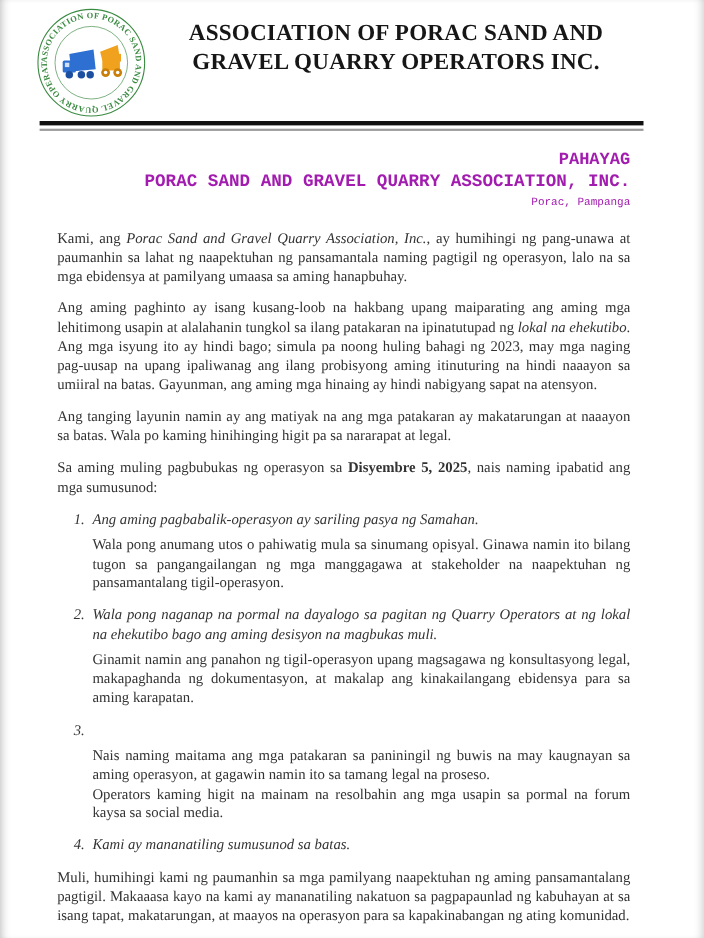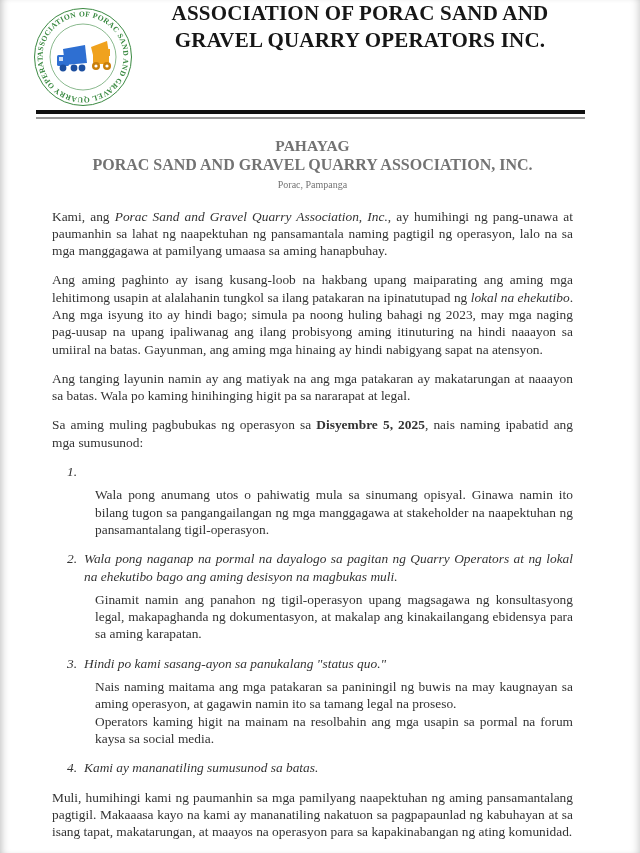--- a/index.html
+++ b/index.html
@@ -10,44 +10,44 @@
     background:#ffffff;
     font-family:"Liberation Serif","DejaVu Serif",serif;
     color:#2e2e2e;
     overflow:hidden;
     box-shadow:inset 7px 0 9px -6px rgba(0,0,0,0.28), inset -7px 0 9px -6px rgba(0,0,0,0.22);
   }
   
   .letterhead{position:relative;height:110px;}
   .logo{position:absolute;left:33px;top:7px;width:100px;height:100px;}
   .lh-titles{
-    position:absolute;left:135px;top:0;width:450px;
+    position:absolute;left:135px;top:16px;width:450px;
     text-align:center;color:#161616;
   }
   .lh-org{font-weight:bold;font-size:21px;line-height:27px;letter-spacing:.2px;}
   .lh-address{font-weight:bold;font-size:15.5px;line-height:20px;margin-top:3px;}
   .rule{margin:0 55px 0 36px;}
   .rule-thick{height:4px;background:#101010;}
   .rule-thin{height:1.5px;background:#9a9a9a;margin-top:3px;}
   
-  .stmt-head{margin:17px 67px 0 52px;text-align:center;color:#737373;}
+  .stmt-head{margin:17px 67px 0 52px;text-align:right;color:#a21caf;font-family:Liberation Mono, monospace;}
   .stmt-title{font-weight:bold;font-size:15.5px;line-height:19px;}
   .stmt-org{font-weight:bold;font-size:16px;line-height:20px;}
   .stmt-loc{font-size:10px;line-height:19px;}
   
   .content{margin:14px 67px 0 52px;font-size:13.4px;line-height:17.3px;text-align:justify;color:#333;}
   .content p.para{margin:0 0 12px 0;}
   .content i{font-style:italic;}
   .content b{font-weight:bold;}
   .list{margin:2px 0 0 15px;}
   .item{margin:0 0 12px 0;}
   .item-head{display:flex;font-style:italic;}
   .item-num{flex:none;width:17px;font-style:normal;}
   .item-num-i{font-style:italic;}
-  .item-body p{margin:6px 0 0 28px;text-align:justify;}
+  .item-body p{margin:6px 0 0 17px;text-align:justify;}
   .item-body p.tight{margin-top:0;}
   .closing{margin-top:13px;}
 </style>
 </head>
 <body>
 
 <div class="page">
 
   <div class="letterhead">
     <svg class="logo" viewBox="0 0 100 100" aria-hidden="true">
@@ -90,53 +90,53 @@
   </div>
 
   <div class="stmt-head">
     <div class="stmt-title">PAHAYAG</div>
     <div class="stmt-org">PORAC SAND AND GRAVEL QUARRY ASSOCIATION, INC.</div>
     <div class="stmt-loc">Porac, Pampanga</div>
   </div>
 
   <div class="content">
 
-    <p class="para"><span>Kami, ang </span><i>Porac Sand and Gravel Quarry Association, Inc.</i><span>, ay humihingi ng pang-unawa at paumanhin sa lahat ng naapektuhan ng pansamantala naming pagtigil ng operasyon, lalo na sa mga manggagawa at pamilyang umaasa sa aming hanapbuhay.</span></p>
+    <p class="para"><span>Kami, ang </span><i>Porac Sand and Gravel Quarry Association, Inc.</i><span>, ay humihingi ng pang-unawa at paumanhin sa lahat ng naapektuhan ng pansamantala naming pagtigil ng operasyon, lalo na sa mga ebidensya at pamilyang umaasa sa aming hanapbuhay.</span></p>
 
     <p class="para"><span>Ang aming paghinto ay isang kusang-loob na hakbang upang maiparating ang aming mga lehitimong usapin at alalahanin tungkol sa ilang patakaran na ipinatutupad ng </span><i>lokal na ehekutibo</i><span>. Ang mga isyung ito ay hindi bago; simula pa noong huling bahagi ng 2023, may mga naging pag-uusap na upang ipaliwanag ang ilang probisyong aming itinuturing na hindi naaayon sa umiiral na batas. Gayunman, ang aming mga hinaing ay hindi nabigyang sapat na atensyon.</span></p>
 
     <p class="para">Ang tanging layunin namin ay ang matiyak na ang mga patakaran ay makatarungan at naaayon sa batas. Wala po kaming hinihinging higit pa sa nararapat at legal.</p>
 
     <p class="para"><span>Sa aming muling pagbubukas ng operasyon sa </span><b>Disyembre 5, 2025</b><span>, nais naming ipabatid ang mga sumusunod:</span></p>
 
     <div class="list">
 
       <div class="item">
         <div class="item-head">
           <span class="item-num item-num-i">1.</span>
+          <span>Ang aming pagbabalik-operasyon ay sariling pasya ng Samahan.</span>
         </div>
         <div class="item-body">
           <p>Wala pong anumang utos o pahiwatig mula sa sinumang opisyal. Ginawa namin ito bilang tugon sa pangangailangan ng mga manggagawa at stakeholder na naapektuhan ng pansamantalang tigil-operasyon.</p>
         </div>
       </div>
 
       <div class="item">
         <div class="item-head">
           <span class="item-num item-num-i">2.</span>
           <span>Wala pong naganap na pormal na dayalogo sa pagitan ng Quarry Operators at ng lokal na ehekutibo bago ang aming desisyon na magbukas muli.</span>
         </div>
         <div class="item-body">
           <p>Ginamit namin ang panahon ng tigil-operasyon upang magsagawa ng konsultasyong legal, makapaghanda ng dokumentasyon, at makalap ang kinakailangang ebidensya para sa aming karapatan.</p>
         </div>
       </div>
 
       <div class="item">
         <div class="item-head">
           <span class="item-num item-num-i">3.</span>
-          <span>Hindi po kami sasang-ayon sa panukalang "status quo."</span>
         </div>
         <div class="item-body">
           <p>Nais naming maitama ang mga patakaran sa paniningil ng buwis na may kaugnayan sa aming operasyon, at gagawin namin ito sa tamang legal na proseso.</p>
           <p class="tight">Operators kaming higit na mainam na resolbahin ang mga usapin sa pormal na forum kaysa sa social media.</p>
         </div>
       </div>
 
       <div class="item">
         <div class="item-head">
           <span class="item-num item-num-i">4.</span>

